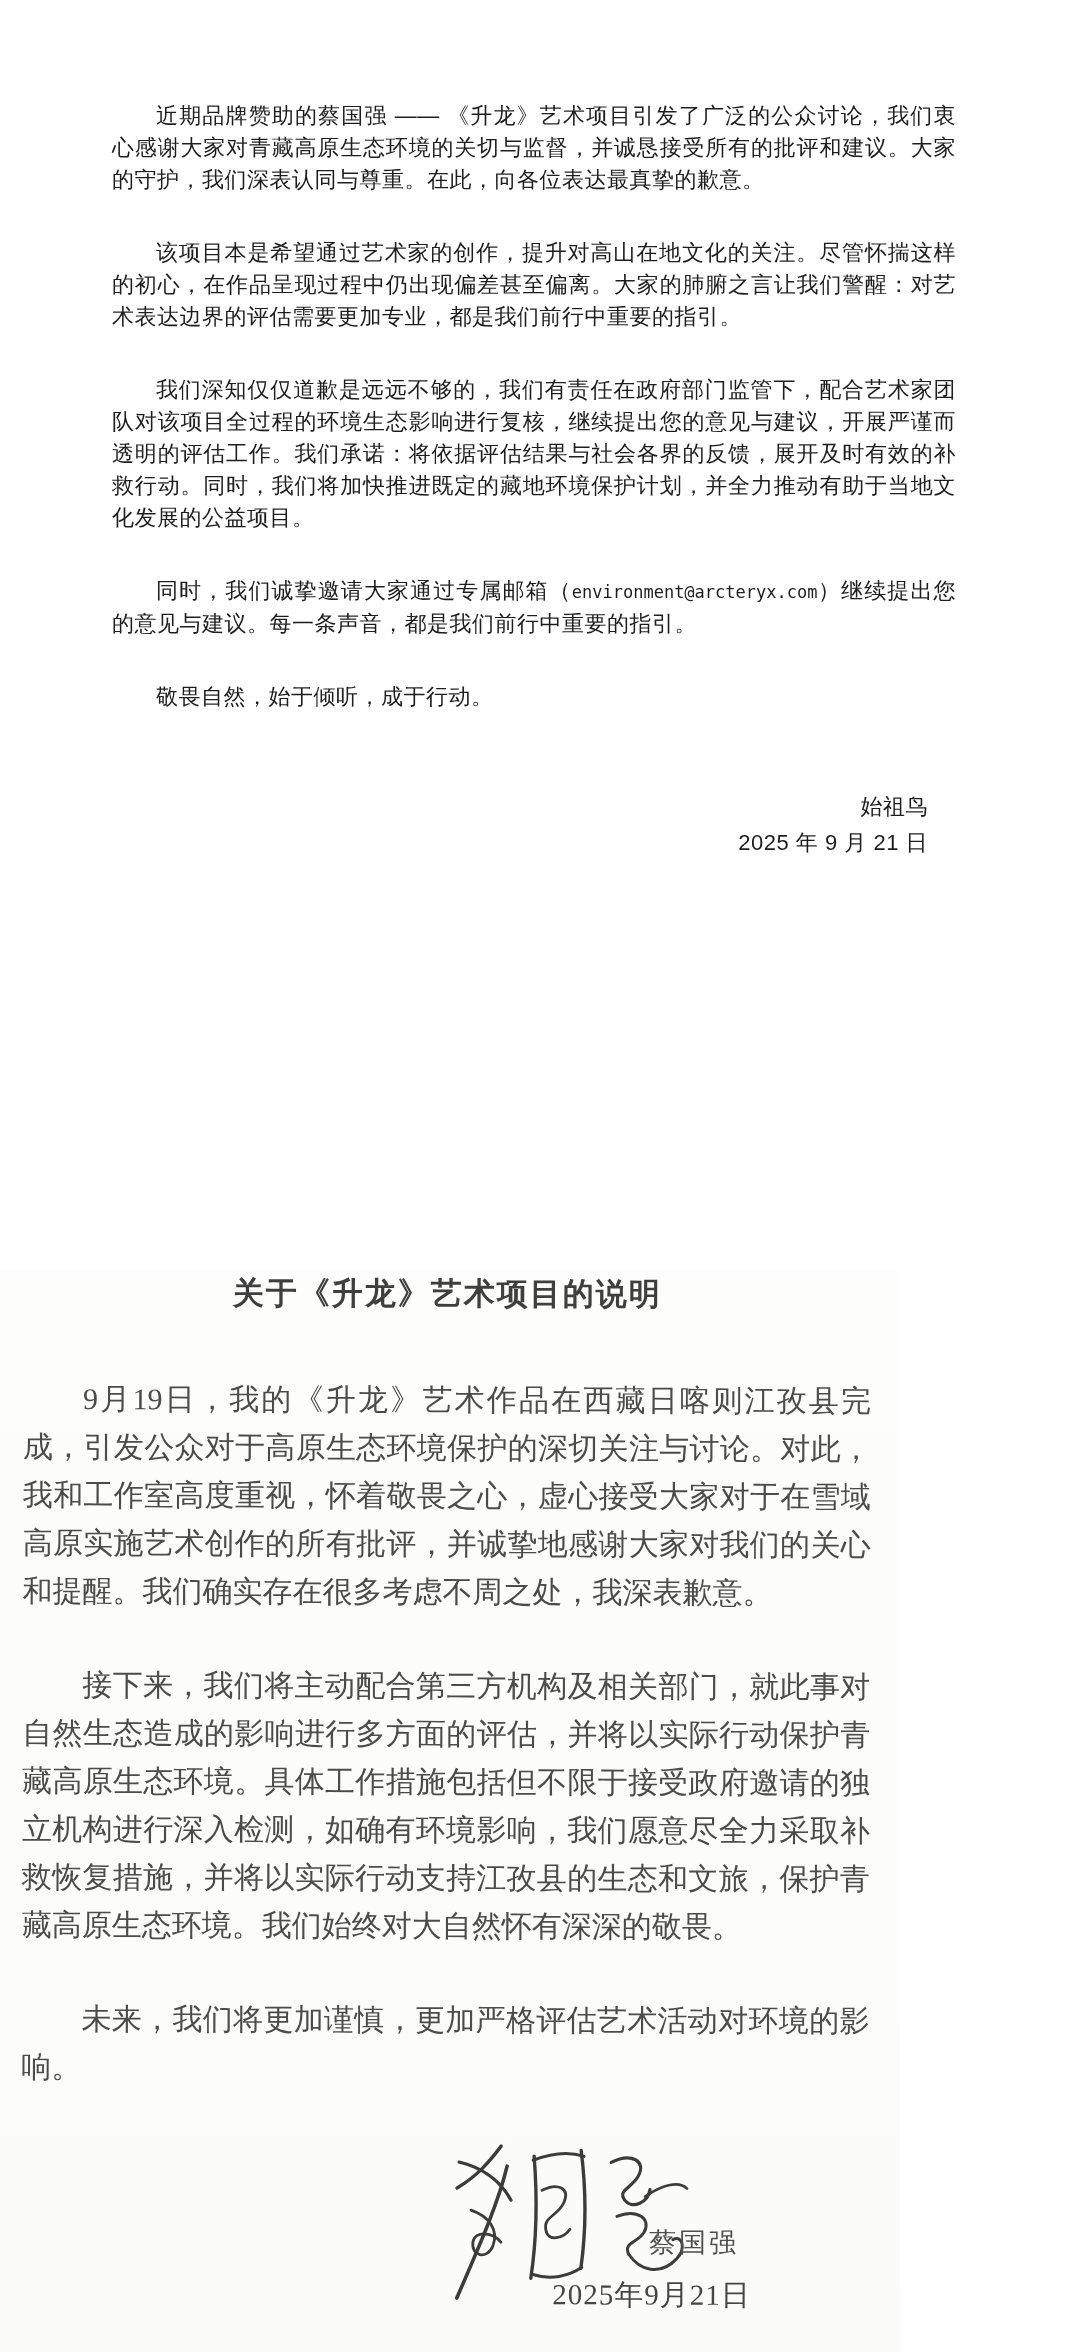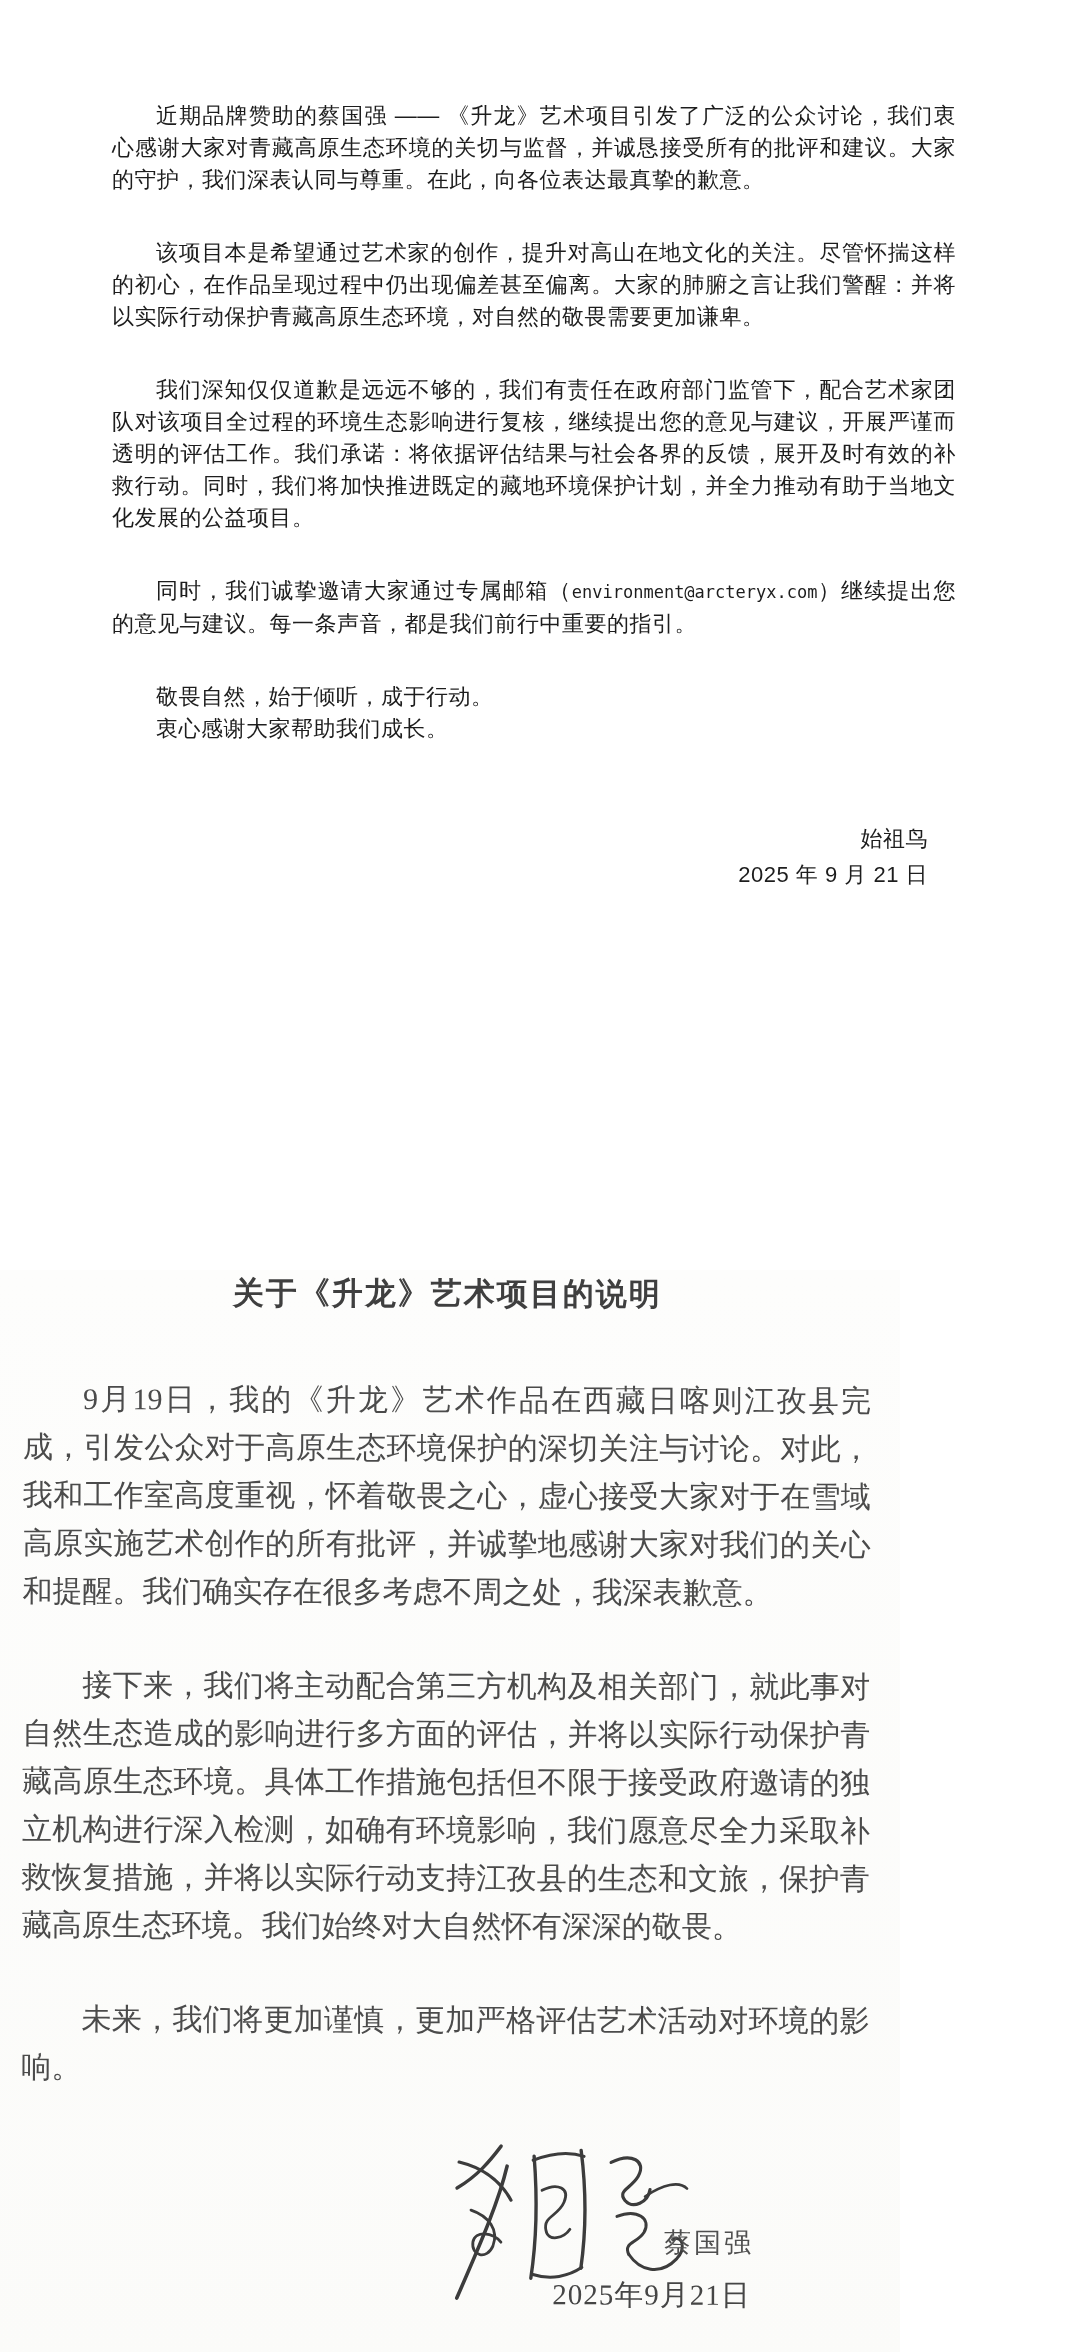--- a/index.html
+++ b/index.html
@@ -92,47 +92,46 @@
   .doc2 .script-sig {
     position: absolute;
     top: 0;
     right: 180px;
     width: 250px;
     height: 170px;
   }
   .doc2 .printed-name {
     position: absolute;
     top: 88px;
-    right: 115px;
+    right: 130px;
     font-size: 27px;
     line-height: 32px;
     color: #4f4f4f;
     letter-spacing: 3px;
   }
   .doc2 .sig-date {
     position: absolute;
     top: 138px;
     right: 118px;
     font-size: 29px;
     line-height: 36px;
     color: #454545;
     letter-spacing: 1px;
   }
 </style>
 </head>
 <body>
 
 <section class="doc1">
   <p>近期品牌赞助的蔡国强 —— 《升龙》艺术项目引发了广泛的公众讨论，我们衷心感谢大家对青藏高原生态环境的关切与监督，并诚恳接受所有的批评和建议。大家的守护，我们深表认同与尊重。在此，向各位表达最真挚的歉意。</p>
-  <p>该项目本是希望通过艺术家的创作，提升对高山在地文化的关注。尽管怀揣这样的初心，在作品呈现过程中仍出现偏差甚至偏离。大家的肺腑之言让我们警醒：并将以实际行动保护青藏高原生态环境，对自然的敬畏需要更加谦卑。</p>
+  <p>该项目本是希望通过艺术家的创作，提升对高山在地文化的关注。尽管怀揣这样的初心，在作品呈现过程中仍出现偏差甚至偏离。大家的肺腑之言让我们警醒：对艺术表达边界的评估需要更加专业，都是我们前行中重要的指引。</p>
   <p>我们深知仅仅道歉是远远不够的，我们有责任在政府部门监管下，配合艺术家团队对该项目全过程的环境生态影响进行复核，继续提出您的意见与建议，开展严谨而透明的评估工作。我们承诺：将依据评估结果与社会各界的反馈，展开及时有效的补救行动。同时，我们将加快推进既定的藏地环境保护计划，并全力推动有助于当地文化发展的公益项目。</p>
   <p><span>同时，我们诚挚邀请大家通过专属邮箱（</span><span class="email">environment@arcteryx.com</span><span>）继续提出您的意见与建议。每一条声音，都是我们前行中重要的指引。</span></p>
   <div class="closing-block">
     <p class="closing-line">敬畏自然，始于倾听，成于行动。</p>
-    <p class="closing-line">衷心感谢大家帮助我们成长。</p>
   </div>
   <div class="sig-block">
     <div>始祖鸟</div>
     <div>2025 年 9 月 21 日</div>
   </div>
 </section>
 
 <section class="doc2">
   <div class="doc2-inner">
     <h1>关于《升龙》艺术项目的说明</h1>

